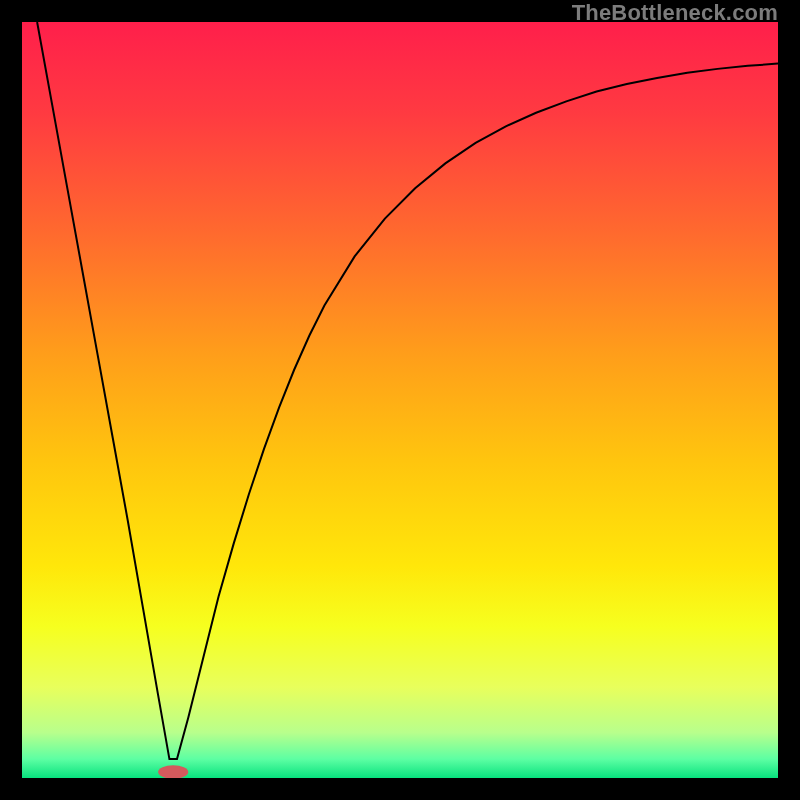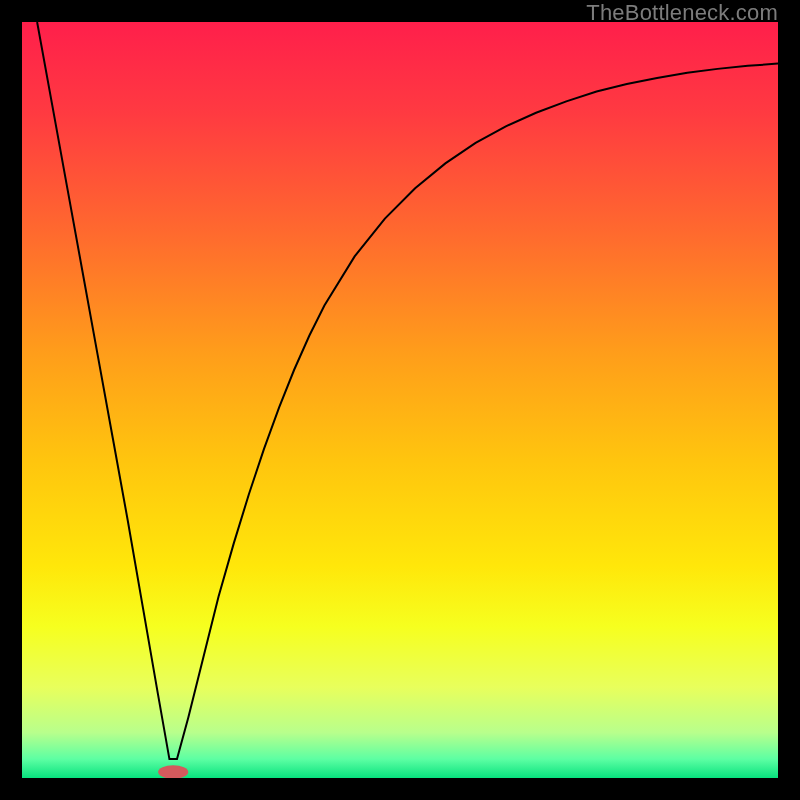--- a/index.html
+++ b/index.html
@@ -25,21 +25,21 @@
     top: 0;
     width: 756px;
     height: 756px;
   }
   .watermark {
     position: absolute;
     top: 0px;
     right: 22px;
     color: #7c7c7c;
     font-size: 22px;
-    font-weight: 400;
+    font-weight: 700;
     letter-spacing: 0.2px;
     user-select: none;
   }
 </style>
 </head>
 <body>
 
 <div class="frame">
   <svg class="plot-area" viewBox="0 0 756 756" preserveAspectRatio="none">
     <defs>

